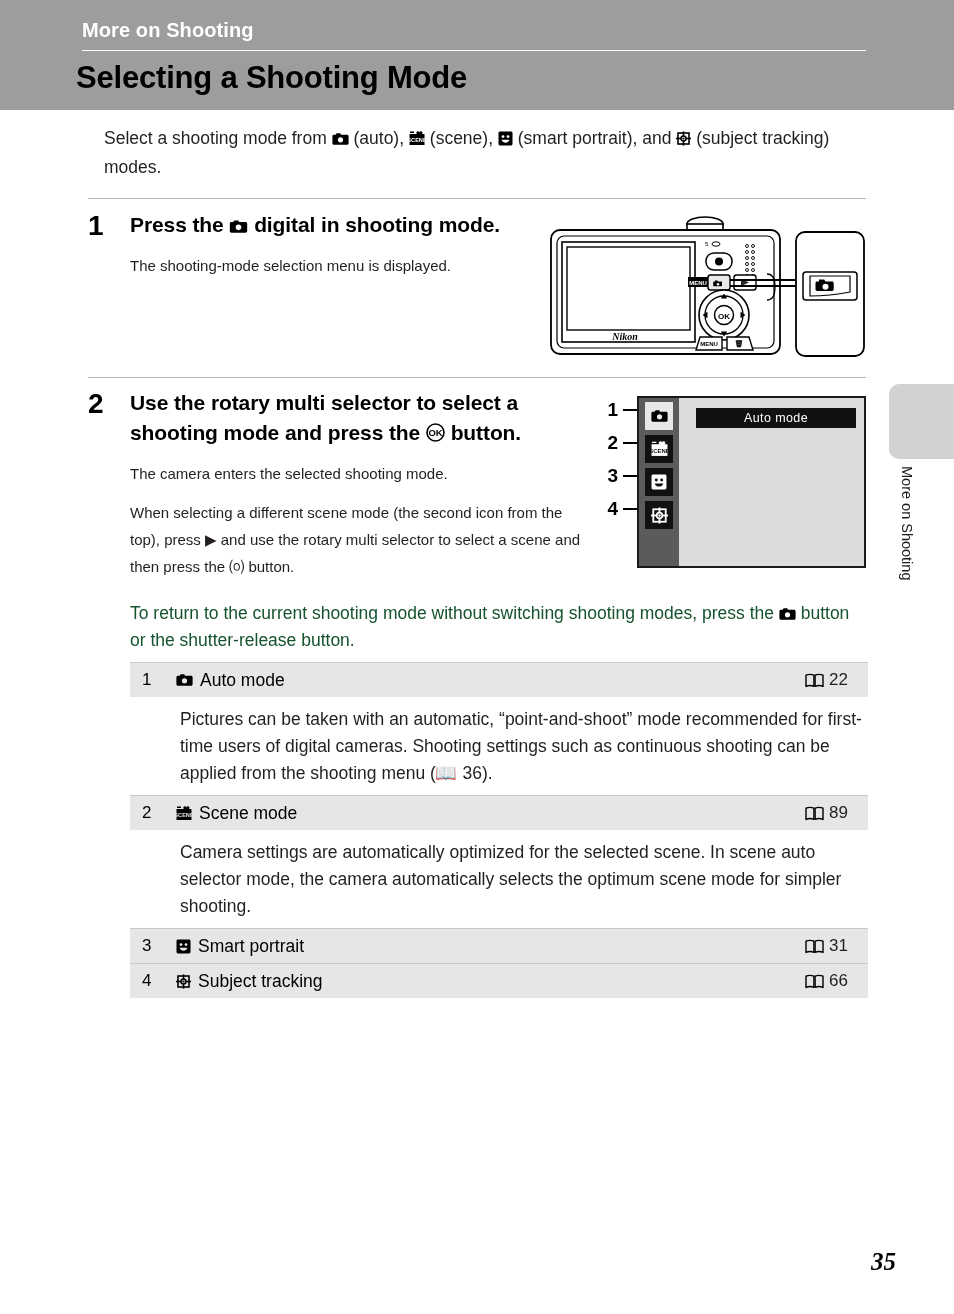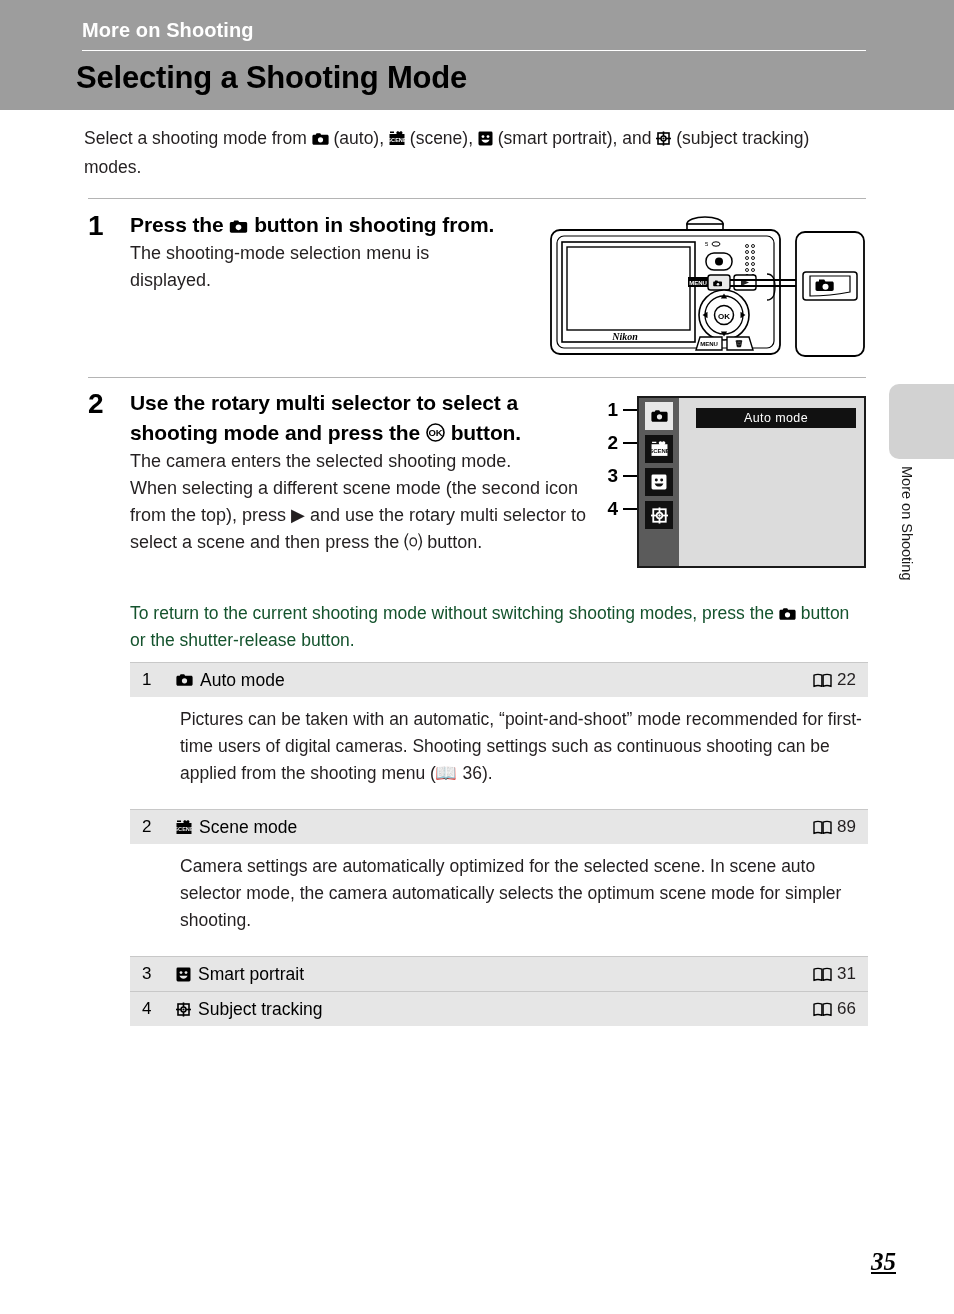--- a/index.html
+++ b/index.html
@@ -33,21 +33,21 @@
     position: absolute; left: 76px; top: 60px;
     font-size: 31px; font-weight: bold; color: #000000;
     letter-spacing: -.2px;
   }
 
   
   .body-text { font-size: 17.5px; line-height: 29px; color: #231f20; }
 
   
   .intro {
-    position: absolute; left: 84px; top: 124px; width: 770px;
+    position: absolute; left: 104px; top: 124px; width: 770px;
   }
 
   
   .hr {
     position: absolute; left: 88px; width: 778px; height: 1px;
     background: #b4b4b4;
   }
   #hr-1 { top: 198px; }
   #hr-2 { top: 377px; }
 
@@ -56,22 +56,22 @@
   .step-num {
     position: absolute; left: 0; top: 0;
     font-size: 28px; font-weight: bold;
   }
   .step-body { position: absolute; left: 42px; top: 0; }
   .step-head {
     font-size: 21px; font-weight: bold; line-height: 30px;
     letter-spacing: -.1px;
   }
   .step-para {
-    font-size: 18px; line-height: 27px; color: #231f20;
-    margin-top: 0;
+    font-size: 15px; line-height: 27px; color: #231f20;
+    margin-top: 12px;
   }
 
   #step1 { left: 88px; top: 210px; width: 420px; }
   #step2 { left: 88px; top: 388px; width: 500px; }
 
   .note {
     position: absolute; left: 130px; top: 600px; width: 738px;
     font-size: 17.5px; line-height: 27px; color: #14532d;
   }
 
@@ -141,25 +141,25 @@
   }
   .mt-idx {
     width: 46px; padding-left: 12px; box-sizing: border-box;
     font-size: 17px;
   }
   .mt-label {
     flex: 1; font-size: 17.5px;
     display: flex; align-items: center; gap: 7px;
   }
   .mt-page {
-    padding-right: 12px; font-size: 17px;
+    padding-right: 20px; font-size: 17px;
     display: flex; align-items: center; gap: 5px; color: #231f20;
   }
   .mt-desc {
-    padding: 9px 0 22px 50px;
+    padding: 9px 0 8px 50px;
     font-size: 17.5px; line-height: 27px; color: #231f20;
   }
   .mt-desc.last { border-bottom: 0; }
 
   
   .side-tab-block {
     position: absolute; left: 889px; top: 384px;
     width: 65px; height: 75px;
     background: #d2d2d2;
     border-radius: 10px 0 0 10px;
@@ -170,21 +170,20 @@
     font-size: 14.5px; color: #1a1a1a;
     writing-mode: vertical-rl;
     white-space: nowrap;
   }
 
   
   .page-num {
     position: absolute; right: 58px; bottom: 38px;
     font-size: 25px; font-style: italic; font-weight: bold;
     font-family: "Liberation Serif", serif;
-    text-decoration: underline;
   }
 </style>
 </head>
 <body>
 
 <div class="header-band">
   <div class="header-kicker">More on Shooting</div>
   <div class="header-rule"></div>
   <div class="header-title">Selecting a Shooting Mode</div>
 </div>
@@ -214,21 +213,21 @@
 
 <div class="hr" id="hr-1"></div>
 
 <div class="step" id="step1">
   <div class="step-num">1</div>
   <div class="step-body">
     <div class="step-head">
       <span>Press the </span><span class="ic"><svg width="19" height="15" viewBox="0 0 17 14">
             <path d="M4.6 1.3h3.6l.9 1.4H15c1 0 1.6.6 1.6 1.5v7.1c0 .9-.6 1.5-1.6 1.5H2c-1 0-1.6-.6-1.6-1.5V4.2c0-.9.6-1.5 1.6-1.5h1.7z" fill="#000"></path>
             <circle cx="8.5" cy="7.8" r="2.6" fill="#fff"></circle>
-          </svg></span><span> button in shooting from.</span>
+          </svg></span><span> digital in shooting mode.</span>
     </div>
     <div class="step-para">The shooting-mode selection menu is displayed.</div>
   </div>
 </div>
 
 <div class="camera-illu">
   <svg width="318" height="148" viewBox="0 0 318 148">
 
     <ellipse cx="157" cy="10" rx="18" ry="7" fill="#fff" stroke="#000" stroke-width="1.6"></ellipse>
     <rect x="139" y="10" width="36" height="8" fill="#fff" stroke="#000" stroke-width="1.6"></rect>

